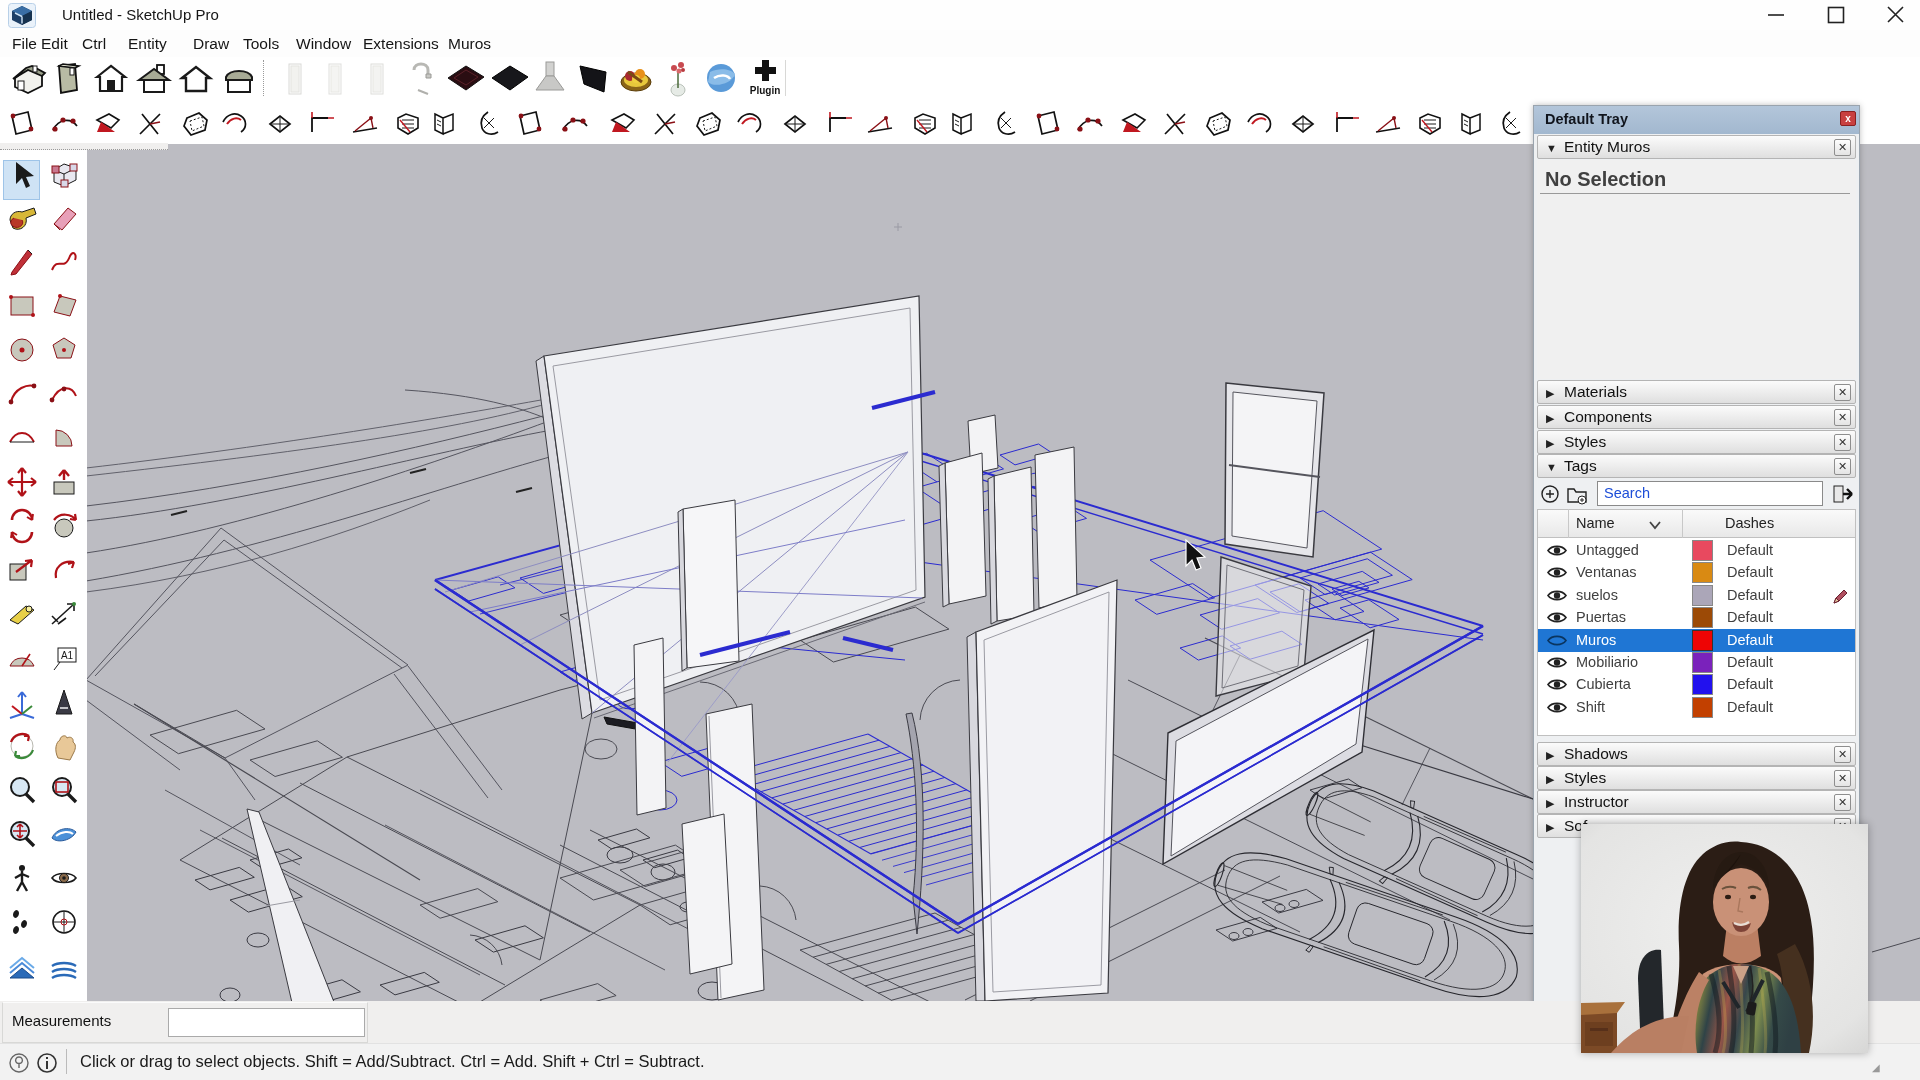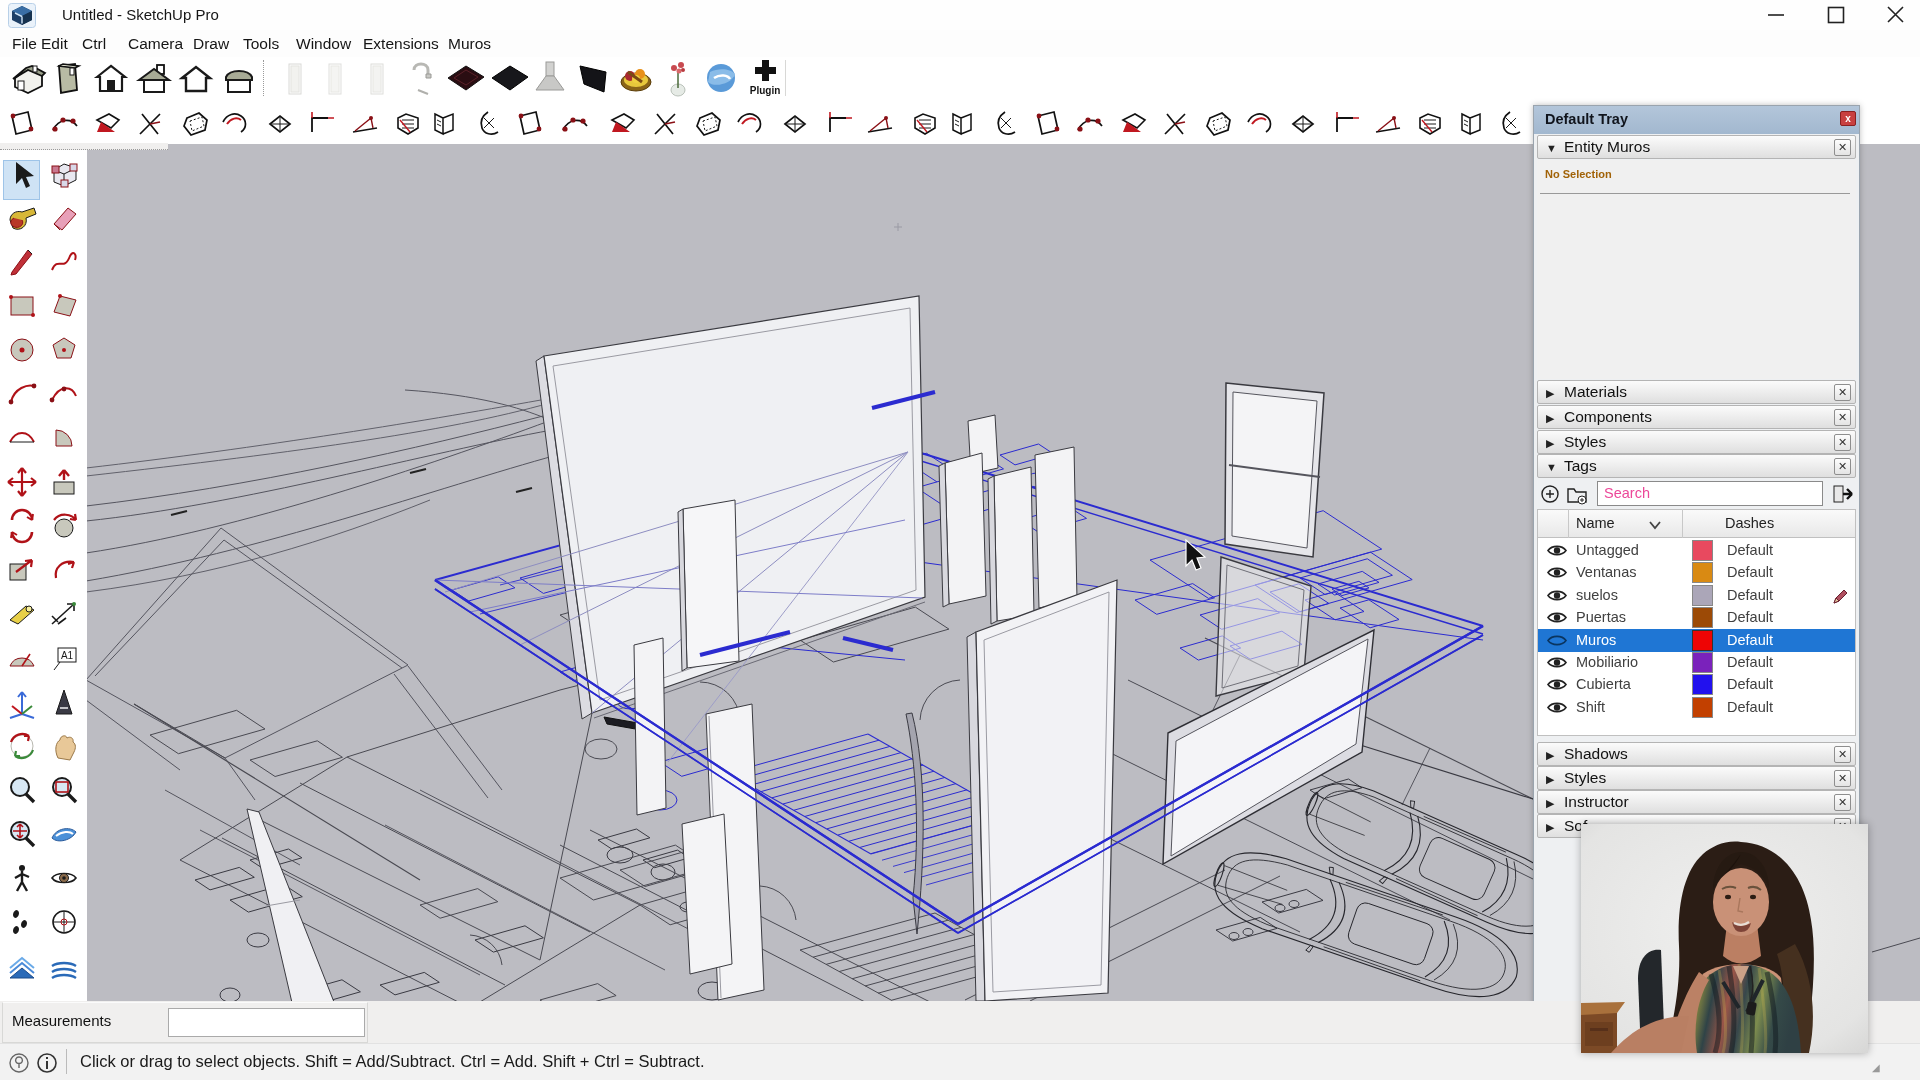--- a/index.html
+++ b/index.html
@@ -271,21 +271,21 @@
 <div id="title-txt" class="abs">Untitled - SketchUp Pro</div>
 <svg class="abs" style="left:1760px;top:4px" width="160" height="22" viewBox="0 0 160 22">
     <path d="M8,11 h16" stroke="#222" stroke-width="1.6"></path>
     <rect x="68.5" y="3.5" width="15" height="15" fill="none" stroke="#222" stroke-width="1.6"></rect>
     <path d="M128,3 l15,15 M143,3 l-15,15" stroke="#222" stroke-width="1.6"></path>
   </svg>
 <div id="menubar" class="abs"></div>
 <div class="menu" style="left:12px">File</div>
 <div class="menu" style="left:41px">Edit</div>
 <div class="menu" style="left:82px">Ctrl</div>
-<div class="menu" style="left:128px">Camera</div>
+<div class="menu" style="left:128px">Entity</div>
 <div class="menu" style="left:193px">Draw</div>
 <div class="menu" style="left:243px">Tools</div>
 <div class="menu" style="left:296px">Window</div>
 <div class="menu" style="left:363px">Extensions</div>
 <div class="menu" style="left:448px">Muros</div>
 <svg class="abs" style="left:9px;top:60px" width="38" height="38" viewBox="0 0 38 38">
     <path d="M6,18 L19,8 L33,15 L33,26 L19,33 L6,27 Z" fill="#f2f2ee" stroke="#111" stroke-width="1.8"></path>
     <path d="M4,19 L17,8 L23,6 L36,13 L33,16 L19,10 Z" fill="#9aa08a" stroke="#111" stroke-width="1.8"></path>
     <rect x="9" y="21" width="6" height="9" fill="#fff" stroke="#1a1a1a"></rect>
     <rect x="24" y="6" width="4" height="6" fill="#fff" stroke="#1a1a1a"></rect>
@@ -691,21 +691,21 @@
 <div id="tray" class="abs"></div>
 <div id="tray-hdr" class="abs"></div>
 <div id="tray-hdr-txt" class="abs">Default Tray</div>
 <div class="abs" style="left:1840px;top:111px;width:16px;height:15px;background:#c84040;border:1px solid #8a2020;border-radius:2px;color:#fff;font-size:10px;text-align:center;line-height:13px;font-weight:bold">x</div>
 <div class="sect" style="top:135px">
     <span class="tri">▼</span>
     <span class="lbl">Entity Muros</span>
     <span class="xbtn">✕</span>
   </div>
 <div class="abs" style="left:1537px;top:160px;width:319px;height:219px;background:#f0f0f0"></div>
-<div class="abs" style="left:1545px;top:168px;font-size:11px;font-weight:bold;color:#a16207">No Selection</div>
+<div class="abs" style="left:1545px;top:168px;font-size:20px;font-weight:bold;color:#404040">No Selection</div>
 <div class="abs" style="left:1540px;top:193px;width:310px;height:1px;background:#999"></div>
 <div class="sect" style="top:380px">
     <span class="tri">▶</span>
     <span class="lbl">Materials</span>
     <span class="xbtn">✕</span>
   </div>
 <div class="sect" style="top:405px">
     <span class="tri">▶</span>
     <span class="lbl">Components</span>
     <span class="xbtn">✕</span>
@@ -722,21 +722,21 @@
   </div>
 <div class="abs" style="left:1537px;top:478px;width:319px;height:30px;background:#eef0f2"></div>
 <svg class="abs" style="left:1540px;top:483px" width="52" height="22" viewBox="0 0 52 22">
     <circle cx="10" cy="11" r="8" fill="none" stroke="#222" stroke-width="1.4"></circle>
     <path d="M10,7 L10,15 M6,11 L14,11" stroke="#222" stroke-width="1.4"></path>
     <path d="M28,6 l6,0 2,3 10,0 0,10 -18,0 z" fill="none" stroke="#222" stroke-width="1.4"></path>
     <circle cx="42" cy="17" r="4" fill="#fff" stroke="#222"></circle>
     <path d="M42,15 L42,19 M40,17 L44,17" stroke="#222"></path>
   </svg>
 <div class="abs" style="left:1597px;top:481px;width:226px;height:25px;background:#fff;border:1px solid #8a8a8a"></div>
-<div class="abs" style="left:1604px;top:485px;font-size:14.5px;color:#ec4899">Search</div>
+<div class="abs" style="left:1604px;top:485px;font-size:14.5px;color:#1d4ed8">Search</div>
 <svg class="abs" style="left:1832px;top:483px" width="22" height="22" viewBox="0 0 22 22">
     <rect x="2" y="3" width="9" height="16" fill="#e8e8e8" stroke="#222"></rect>
     <path d="M11,11 L20,11 M20,11 l-5,-5 M20,11 l-5,5" stroke="#111" stroke-width="2.4" fill="none"></path>
   </svg>
 <div class="abs" style="left:1537px;top:509px;width:319px;height:29px;background:linear-gradient(#fafafa,#e8e8e8);border:1px solid #c0c0c0"></div>
 <div class="abs" style="left:1568px;top:509px;width:1px;height:29px;background:#c8c8c8"></div>
 <div class="abs" style="left:1682px;top:509px;width:1px;height:29px;background:#c8c8c8"></div>
 <div class="abs" style="left:1576px;top:515px;font-size:14.5px;color:#222">Name</div>
 <svg class="abs" style="left:1648px;top:520px" width="14" height="10" viewBox="0 0 14 10">
     <path d="M2,2 L7,8 L12,2" fill="none" stroke="#444" stroke-width="1.8"></path>

